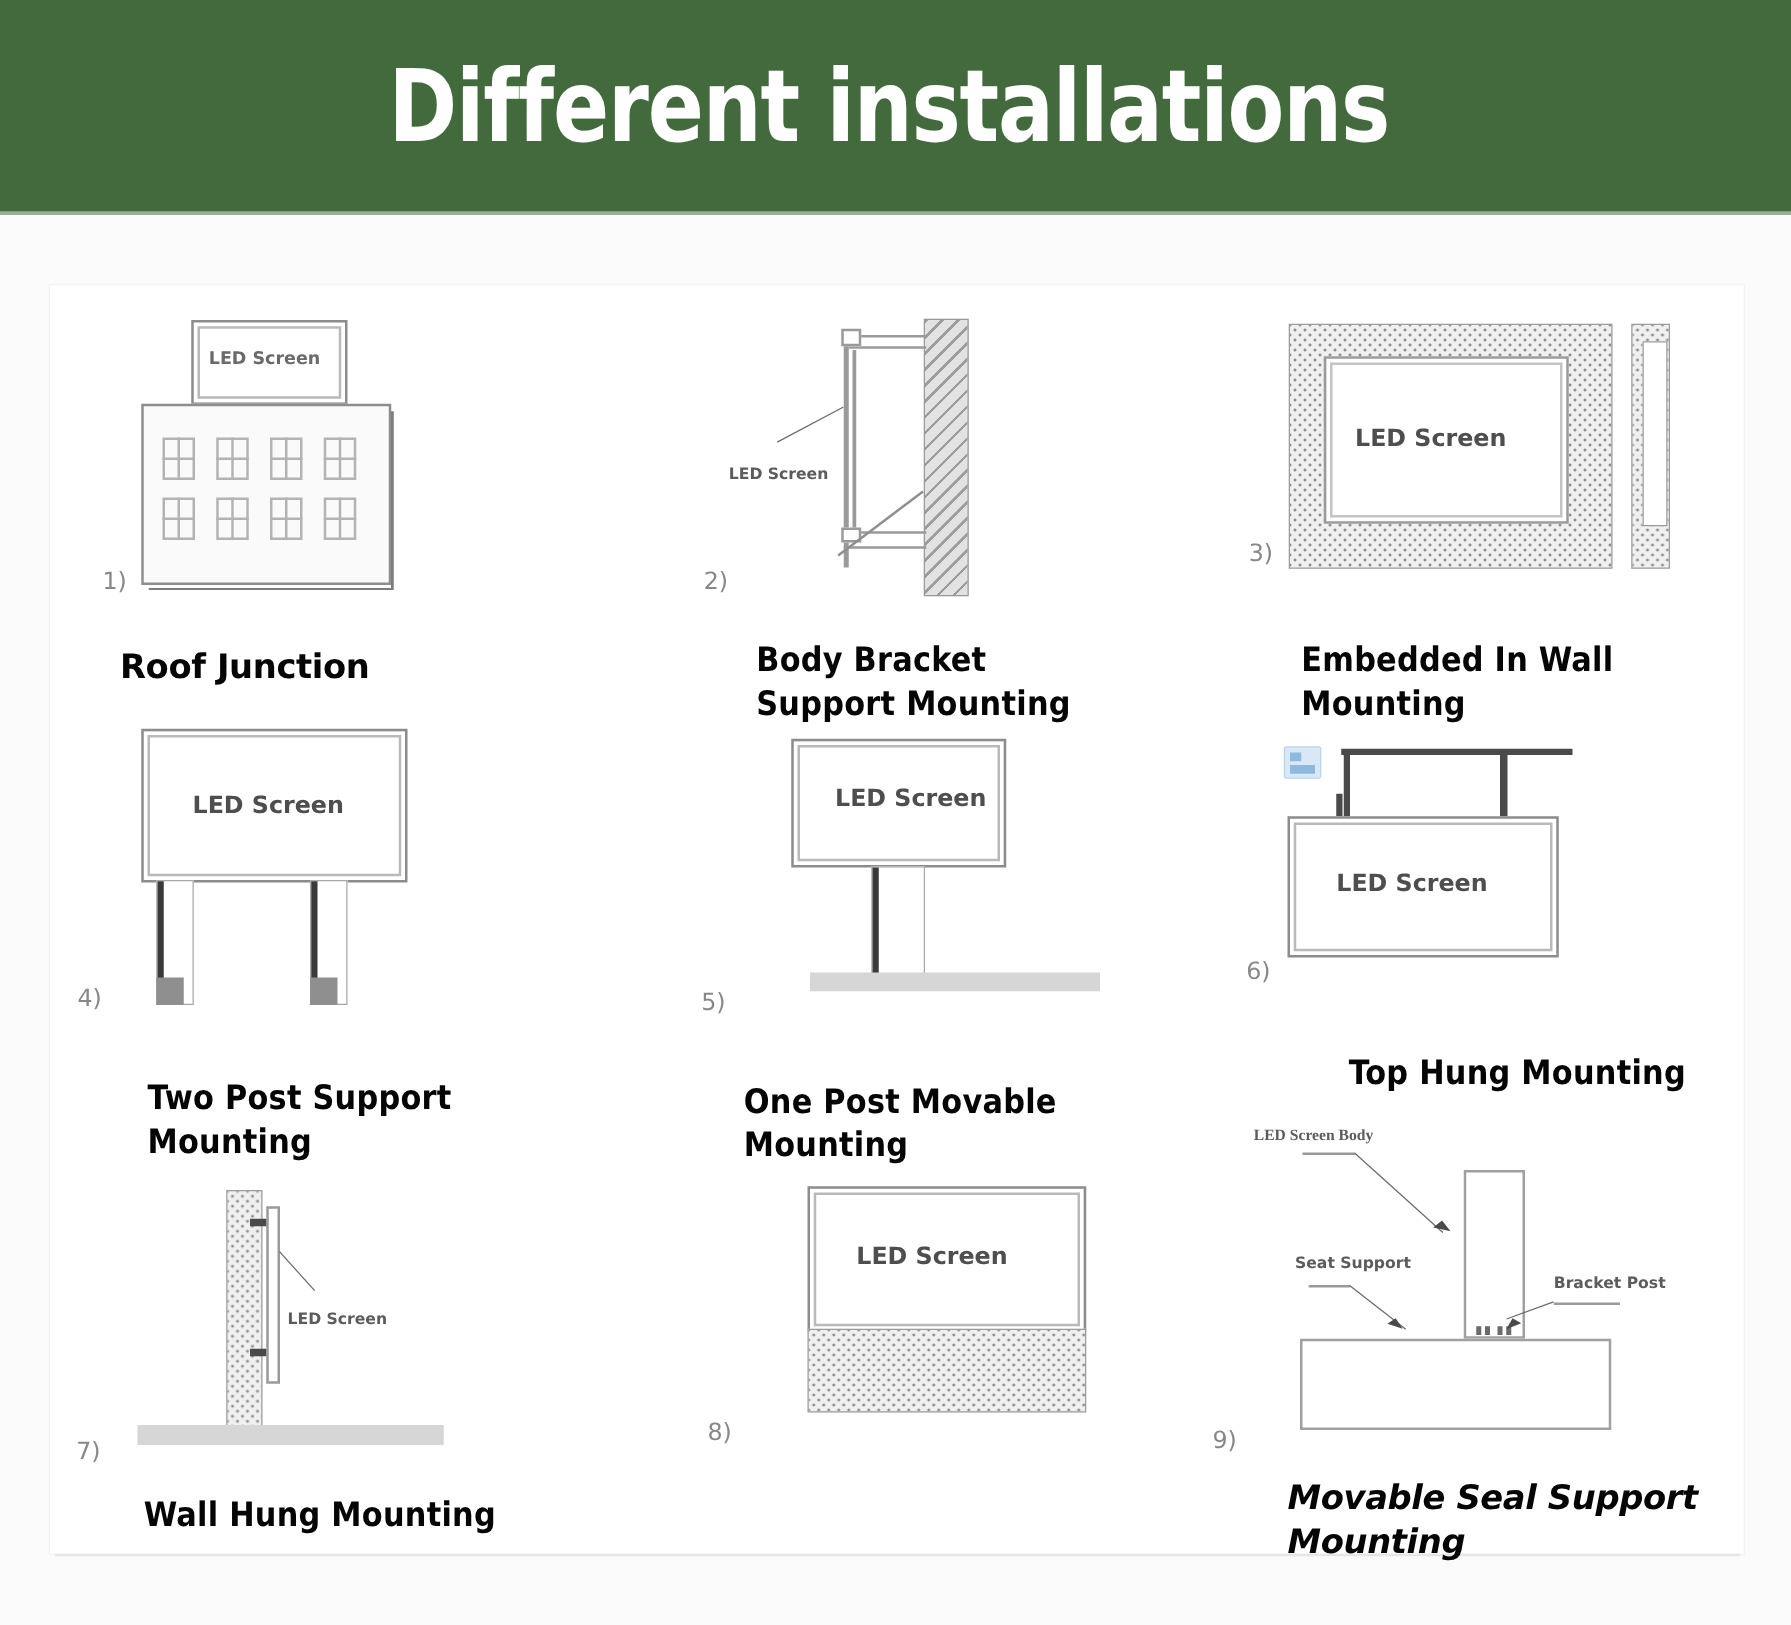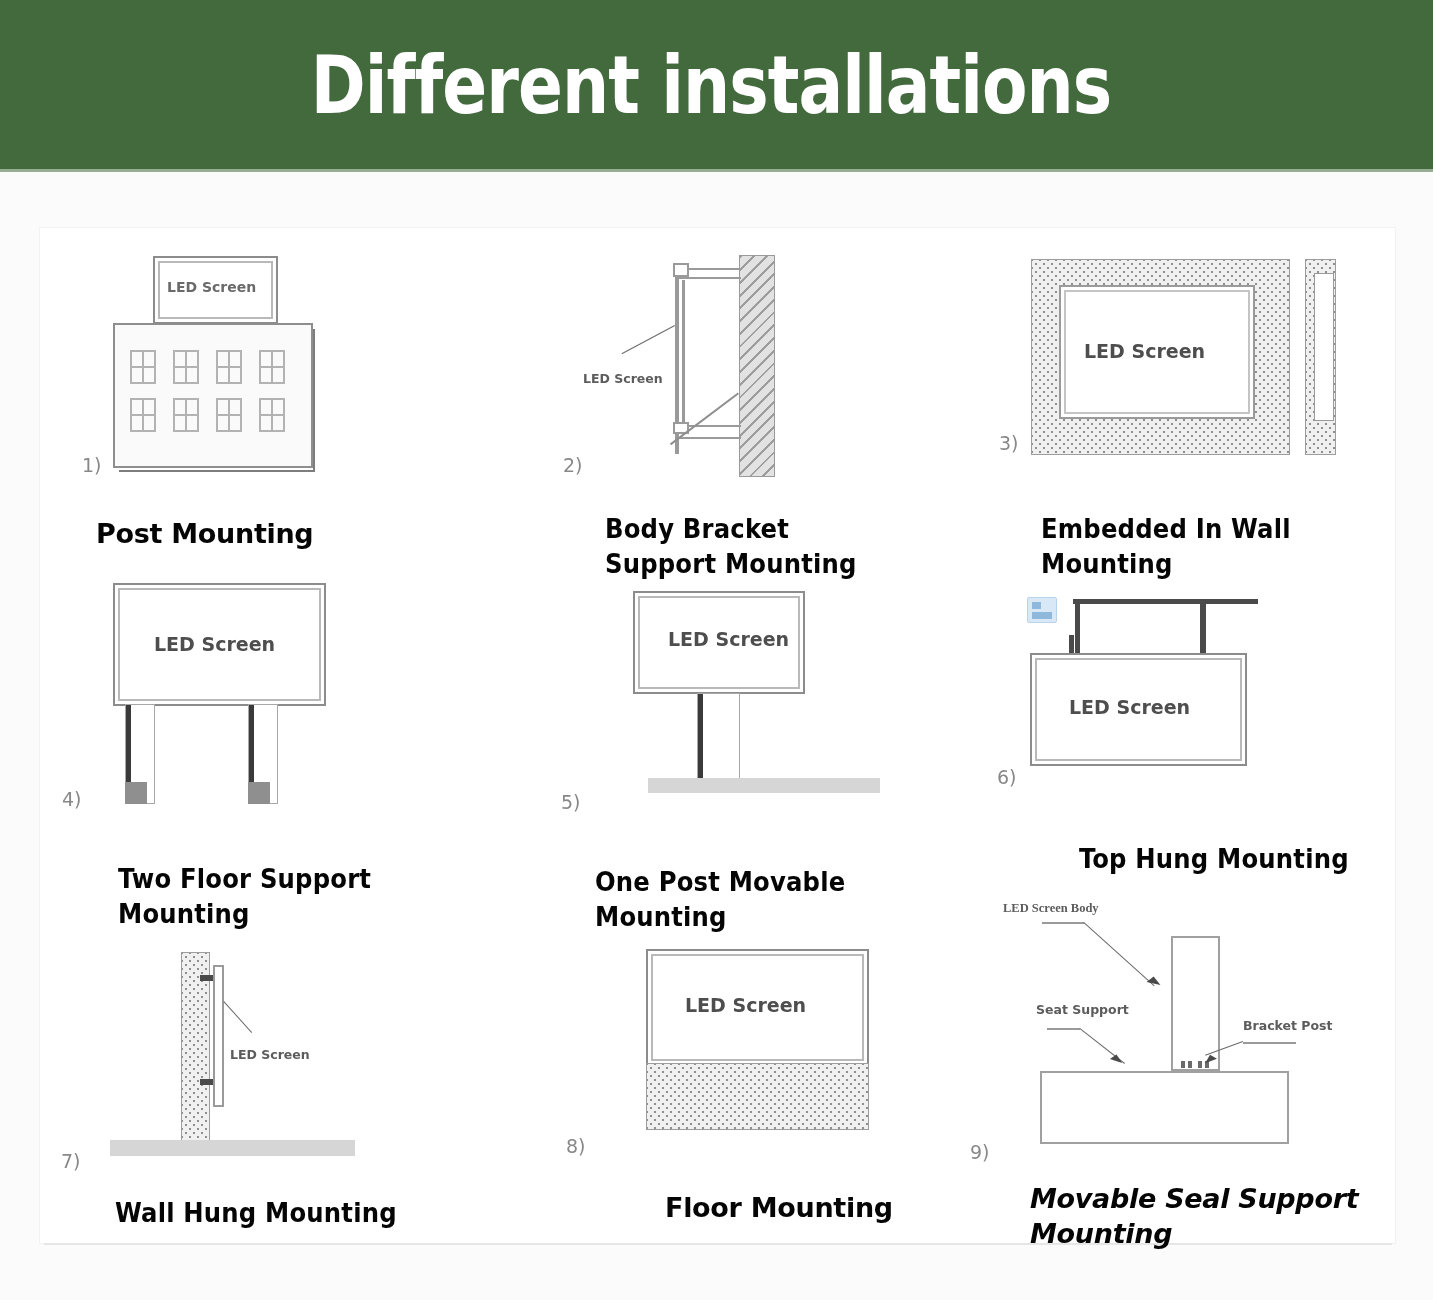--- a/index.html
+++ b/index.html
@@ -164,21 +164,21 @@
       <div style="position:absolute;left:145px;top:170px;width:2px;height:34px;background:#b3b3b3;"></div>
       <div style="position:absolute;left:133px;top:186px;width:26px;height:2px;background:#b3b3b3;"></div>
       <div style="position:absolute;left:176px;top:170px;width:26px;height:34px;border:2px solid #b3b3b3;box-sizing:border-box;"></div>
       <div style="position:absolute;left:188px;top:170px;width:2px;height:34px;background:#b3b3b3;"></div>
       <div style="position:absolute;left:176px;top:186px;width:26px;height:2px;background:#b3b3b3;"></div>
       <div style="position:absolute;left:219px;top:170px;width:26px;height:34px;border:2px solid #b3b3b3;box-sizing:border-box;"></div>
       <div style="position:absolute;left:231px;top:170px;width:2px;height:34px;background:#b3b3b3;"></div>
       <div style="position:absolute;left:219px;top:186px;width:26px;height:2px;background:#b3b3b3;"></div>
     </div>
     <div class="num" style="left:42px;top:226px;">1)</div>
-    <div class="caption wide" style="left:56px;top:288px;">Post Mounting</div>
+    <div class="caption wide" style="left:56px;top:288px;">Roof Junction</div>
   </div>
 
   <div class="cell" style="left:480px;top:0;width:470px;height:360px;">
     <div class="fig" style="left:0;top:0;width:400px;height:260px;">
 
       <div class="hatch" style="left:219px;top:27px;width:36px;height:222px;"></div>
 
       <div class="thin" style="left:155px;top:36px;width:4px;height:190px;"></div>
       <div class="thin" style="left:162px;top:52px;width:3px;height:145px;"></div>
 
@@ -218,21 +218,21 @@
   <div class="cell" style="left:0;top:345px;width:470px;height:350px;">
     <div class="fig" style="left:0;top:0;width:400px;height:260px;">
       <div class="box dbl" style="left:73px;top:10px;width:213px;height:123px;"></div>
       <div class="scrtext" style="left:114px;top:60px;">LED Screen</div>
       <div class="post" style="left:85px;top:131px;width:30px;height:100px;"></div>
       <div class="post" style="left:208px;top:131px;width:30px;height:100px;"></div>
       <div style="position:absolute;left:85px;top:209px;width:22px;height:22px;background:#8f8f8f;"></div>
       <div style="position:absolute;left:208px;top:209px;width:22px;height:22px;background:#8f8f8f;"></div>
     </div>
     <div class="num" style="left:22px;top:215px;">4)</div>
-    <div class="caption" style="left:78px;top:288px;">Two Floor Support
+    <div class="caption" style="left:78px;top:288px;">Two Post Support
 Mounting</div>
   </div>
 
   <div class="cell" style="left:480px;top:345px;width:470px;height:350px;">
     <div class="fig" style="left:0;top:0;width:400px;height:260px;">
       <div class="box dbl" style="left:113px;top:18px;width:172px;height:103px;"></div>
       <div class="scrtext" style="left:148px;top:55px;">LED Screen</div>
       <div class="post" style="left:177px;top:120px;width:43px;height:87px;"></div>
       <div class="ground" style="left:128px;top:205px;width:232px;height:15px;"></div>
     </div>
@@ -269,21 +269,20 @@
     <div class="caption" style="left:75px;top:267px;">Wall Hung Mounting</div>
   </div>
 
   <div class="cell" style="left:480px;top:700px;width:470px;height:320px;">
     <div class="fig" style="left:0;top:0;width:400px;height:250px;">
       <div class="box dbl" style="left:126px;top:21px;width:223px;height:117px;"></div>
       <div class="scrtext" style="left:165px;top:66px;">LED Screen</div>
       <div class="dots" style="left:126px;top:135px;width:223px;height:67px;"></div>
     </div>
     <div class="num" style="left:46px;top:207px;">8)</div>
-    <div class="caption wide" style="left:145px;top:262px;">Floor Mounting</div>
   </div>
 
   <div class="cell" style="left:945px;top:650px;width:430px;height:380px;">
     <div class="fig" style="left:0;top:0;width:430px;height:300px;">
 
       <div class="box" style="left:186px;top:58px;width:49px;height:135px;border-width:2px;border-color:#a0a0a0;"></div>
 
       <div class="box" style="left:55px;top:193px;width:249px;height:73px;border-width:2px;border-color:#a0a0a0;"></div>
 
       <div style="position:absolute;left:196px;top:183px;width:4px;height:7px;background:#6a6a6a;"></div>

